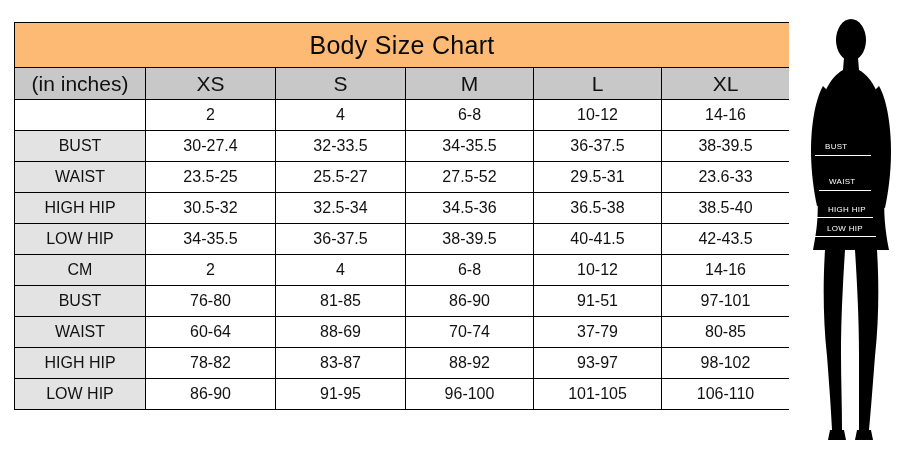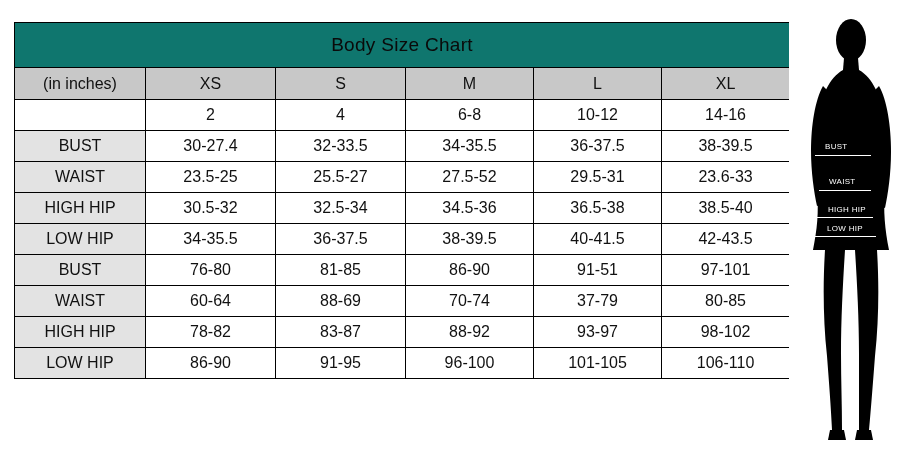--- a/index.html
+++ b/index.html
@@ -41,29 +41,29 @@
     color: #111111;
     height: 30px;
     padding: 0 2px;
     white-space: nowrap;
     overflow: hidden;
   }
   tr.title-row td {
     border: 1px solid #000000;
     border-bottom: 1px solid #000000;
     height: 44px;
-    font-size: 19px;
+    font-size: 25px;
     font-weight: normal;
     letter-spacing: 0.3px;
-    background: #0f766e;
+    background: #fdba74;
     color: #0a0a0a;
   }
   tr.header-row td {
     background: #c8c8c8;
-    font-size: 16px;
+    font-size: 21px;
     height: 31px;
   }
   td.row-label {
     background: #e3e3e3;
   }
   td.plain {
     background: #ffffff;
   }
   td.num-row-first {
     background: #ffffff;
@@ -178,20 +178,28 @@
         <tr>
           <td class="row-label">LOW HIP</td>
           <td class="plain">34-35.5</td>
           <td class="plain">36-37.5</td>
           <td class="plain">38-39.5</td>
           <td class="plain">40-41.5</td>
           <td class="plain">42-43.5</td>
         </tr>
 
 
+        <tr>
+          <td class="row-label">CM</td>
+          <td class="plain">2</td>
+          <td class="plain">4</td>
+          <td class="plain">6-8</td>
+          <td class="plain">10-12</td>
+          <td class="plain">14-16</td>
+        </tr>
 
         <tr>
           <td class="row-label">BUST</td>
           <td class="plain">76-80</td>
           <td class="plain">81-85</td>
           <td class="plain">86-90</td>
           <td class="plain">91-51</td>
           <td class="plain">97-101</td>
         </tr>
 

